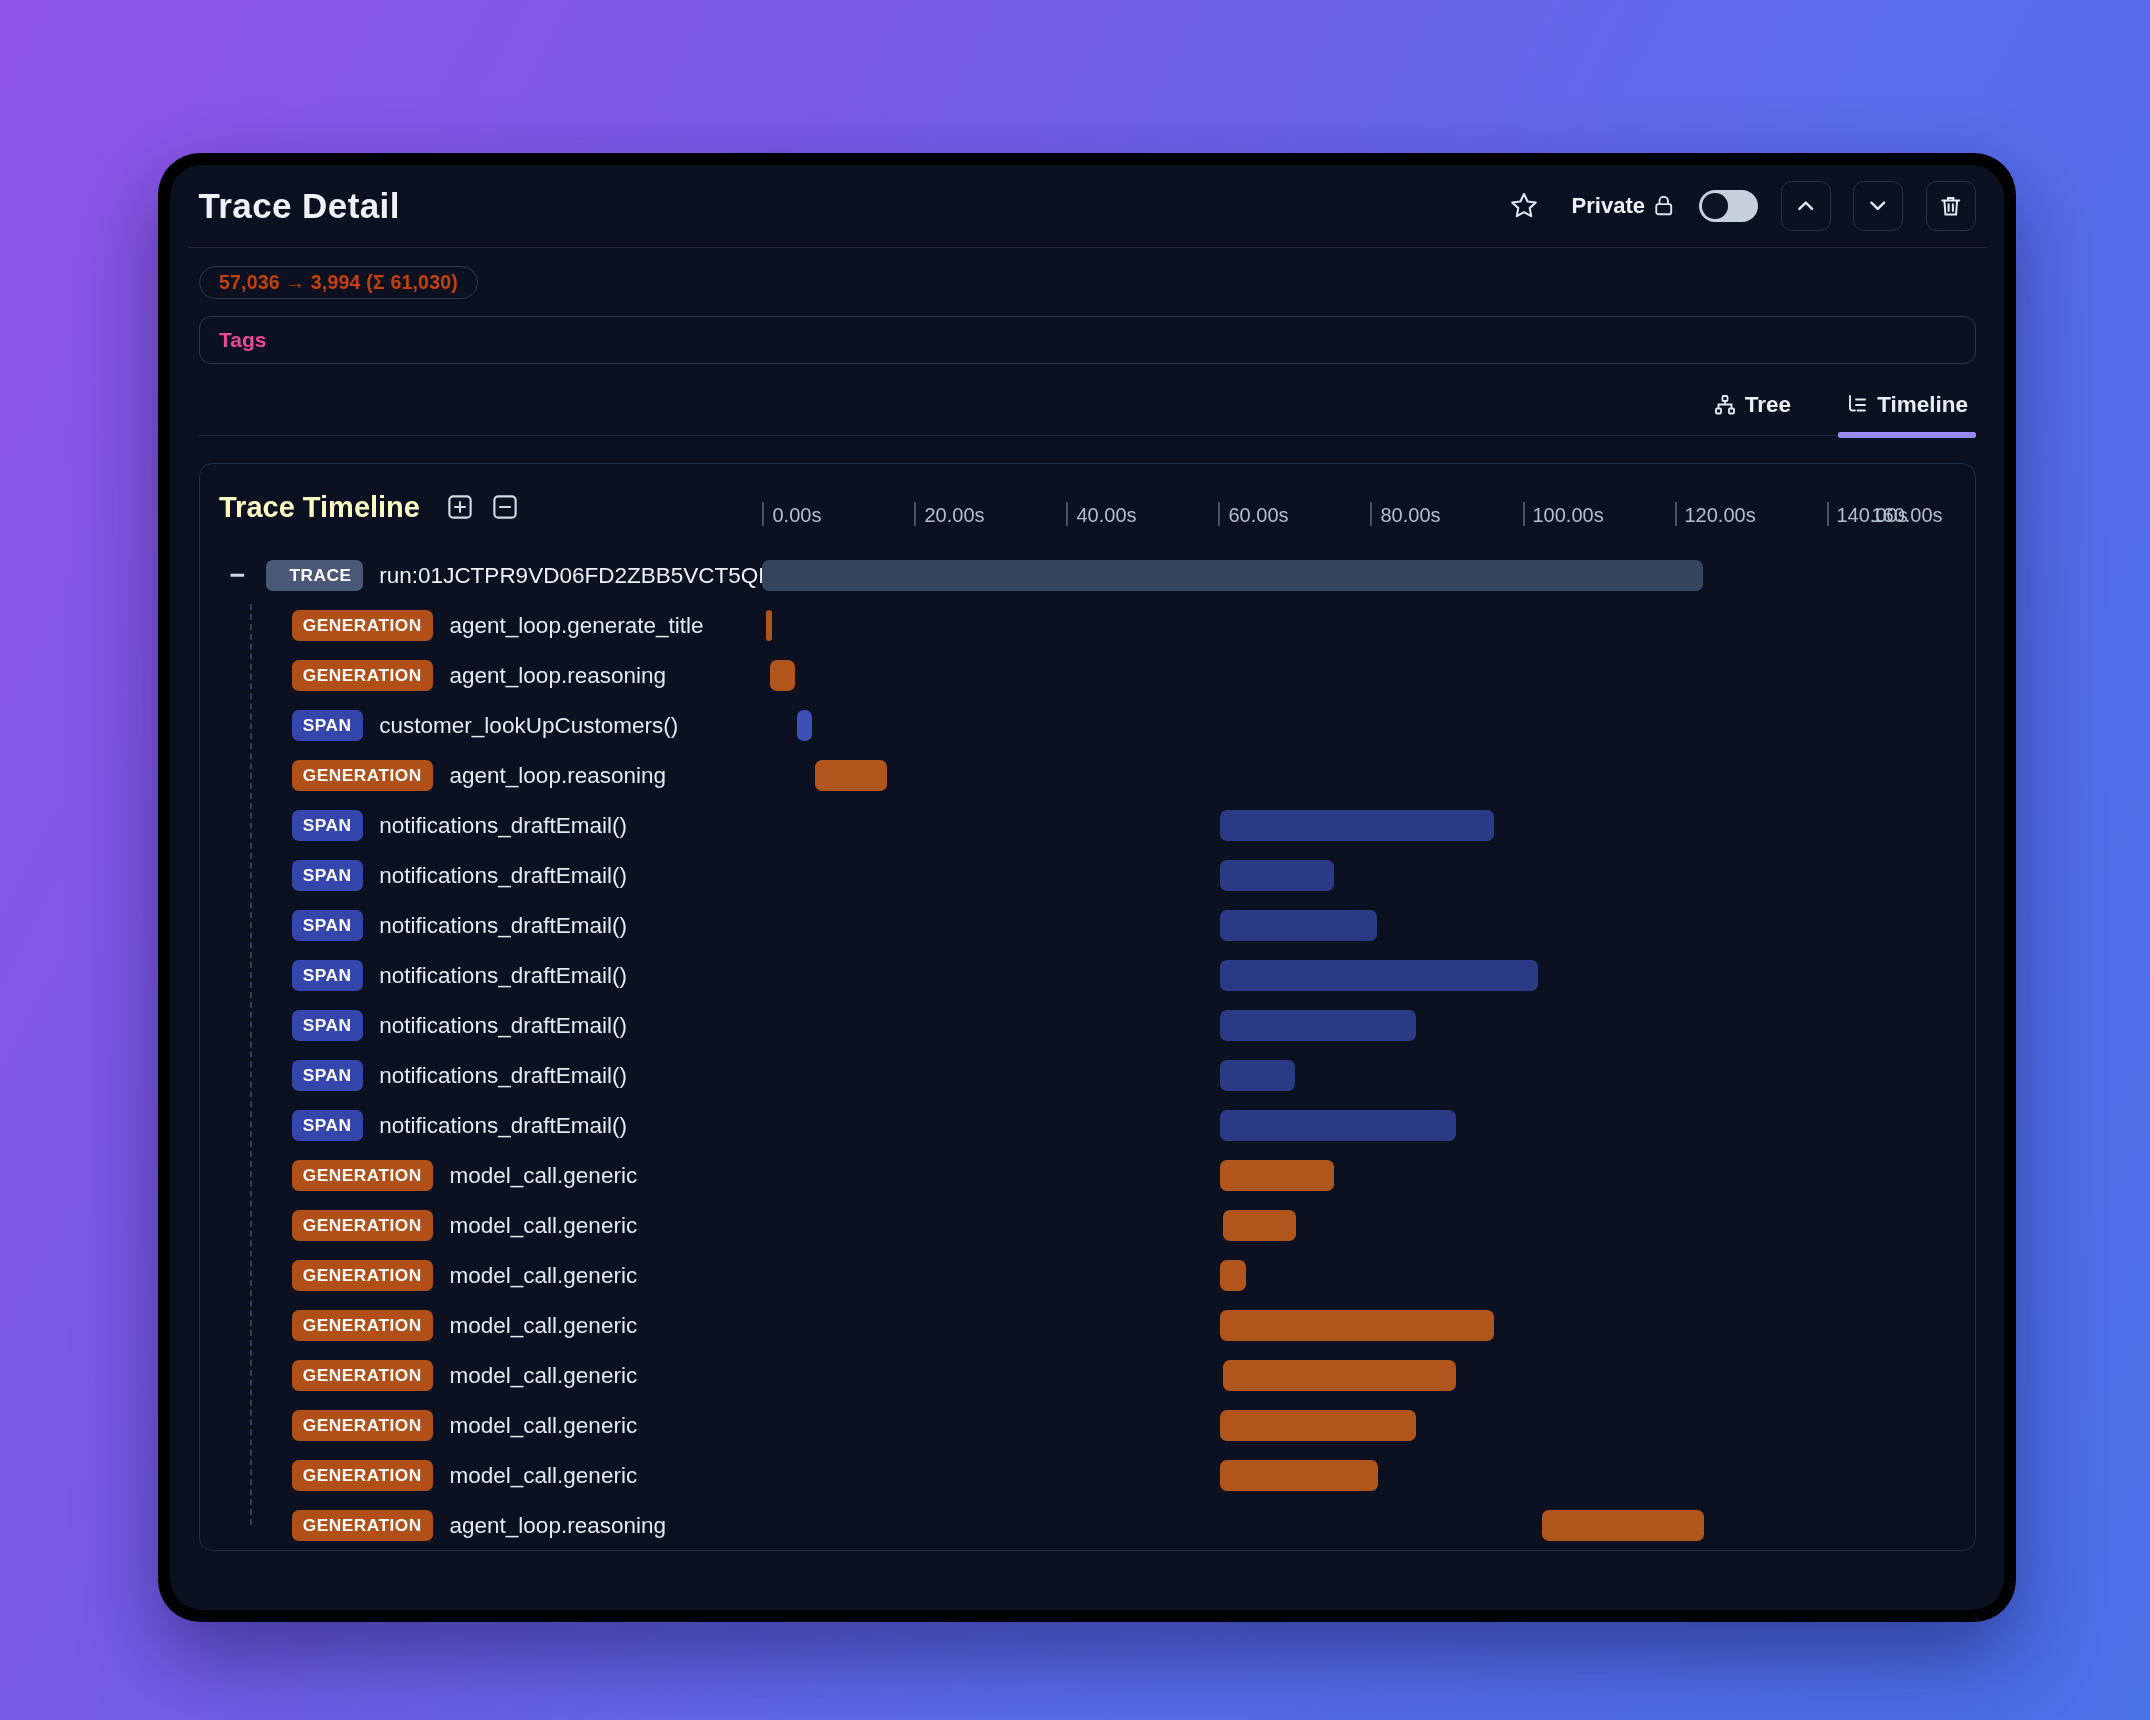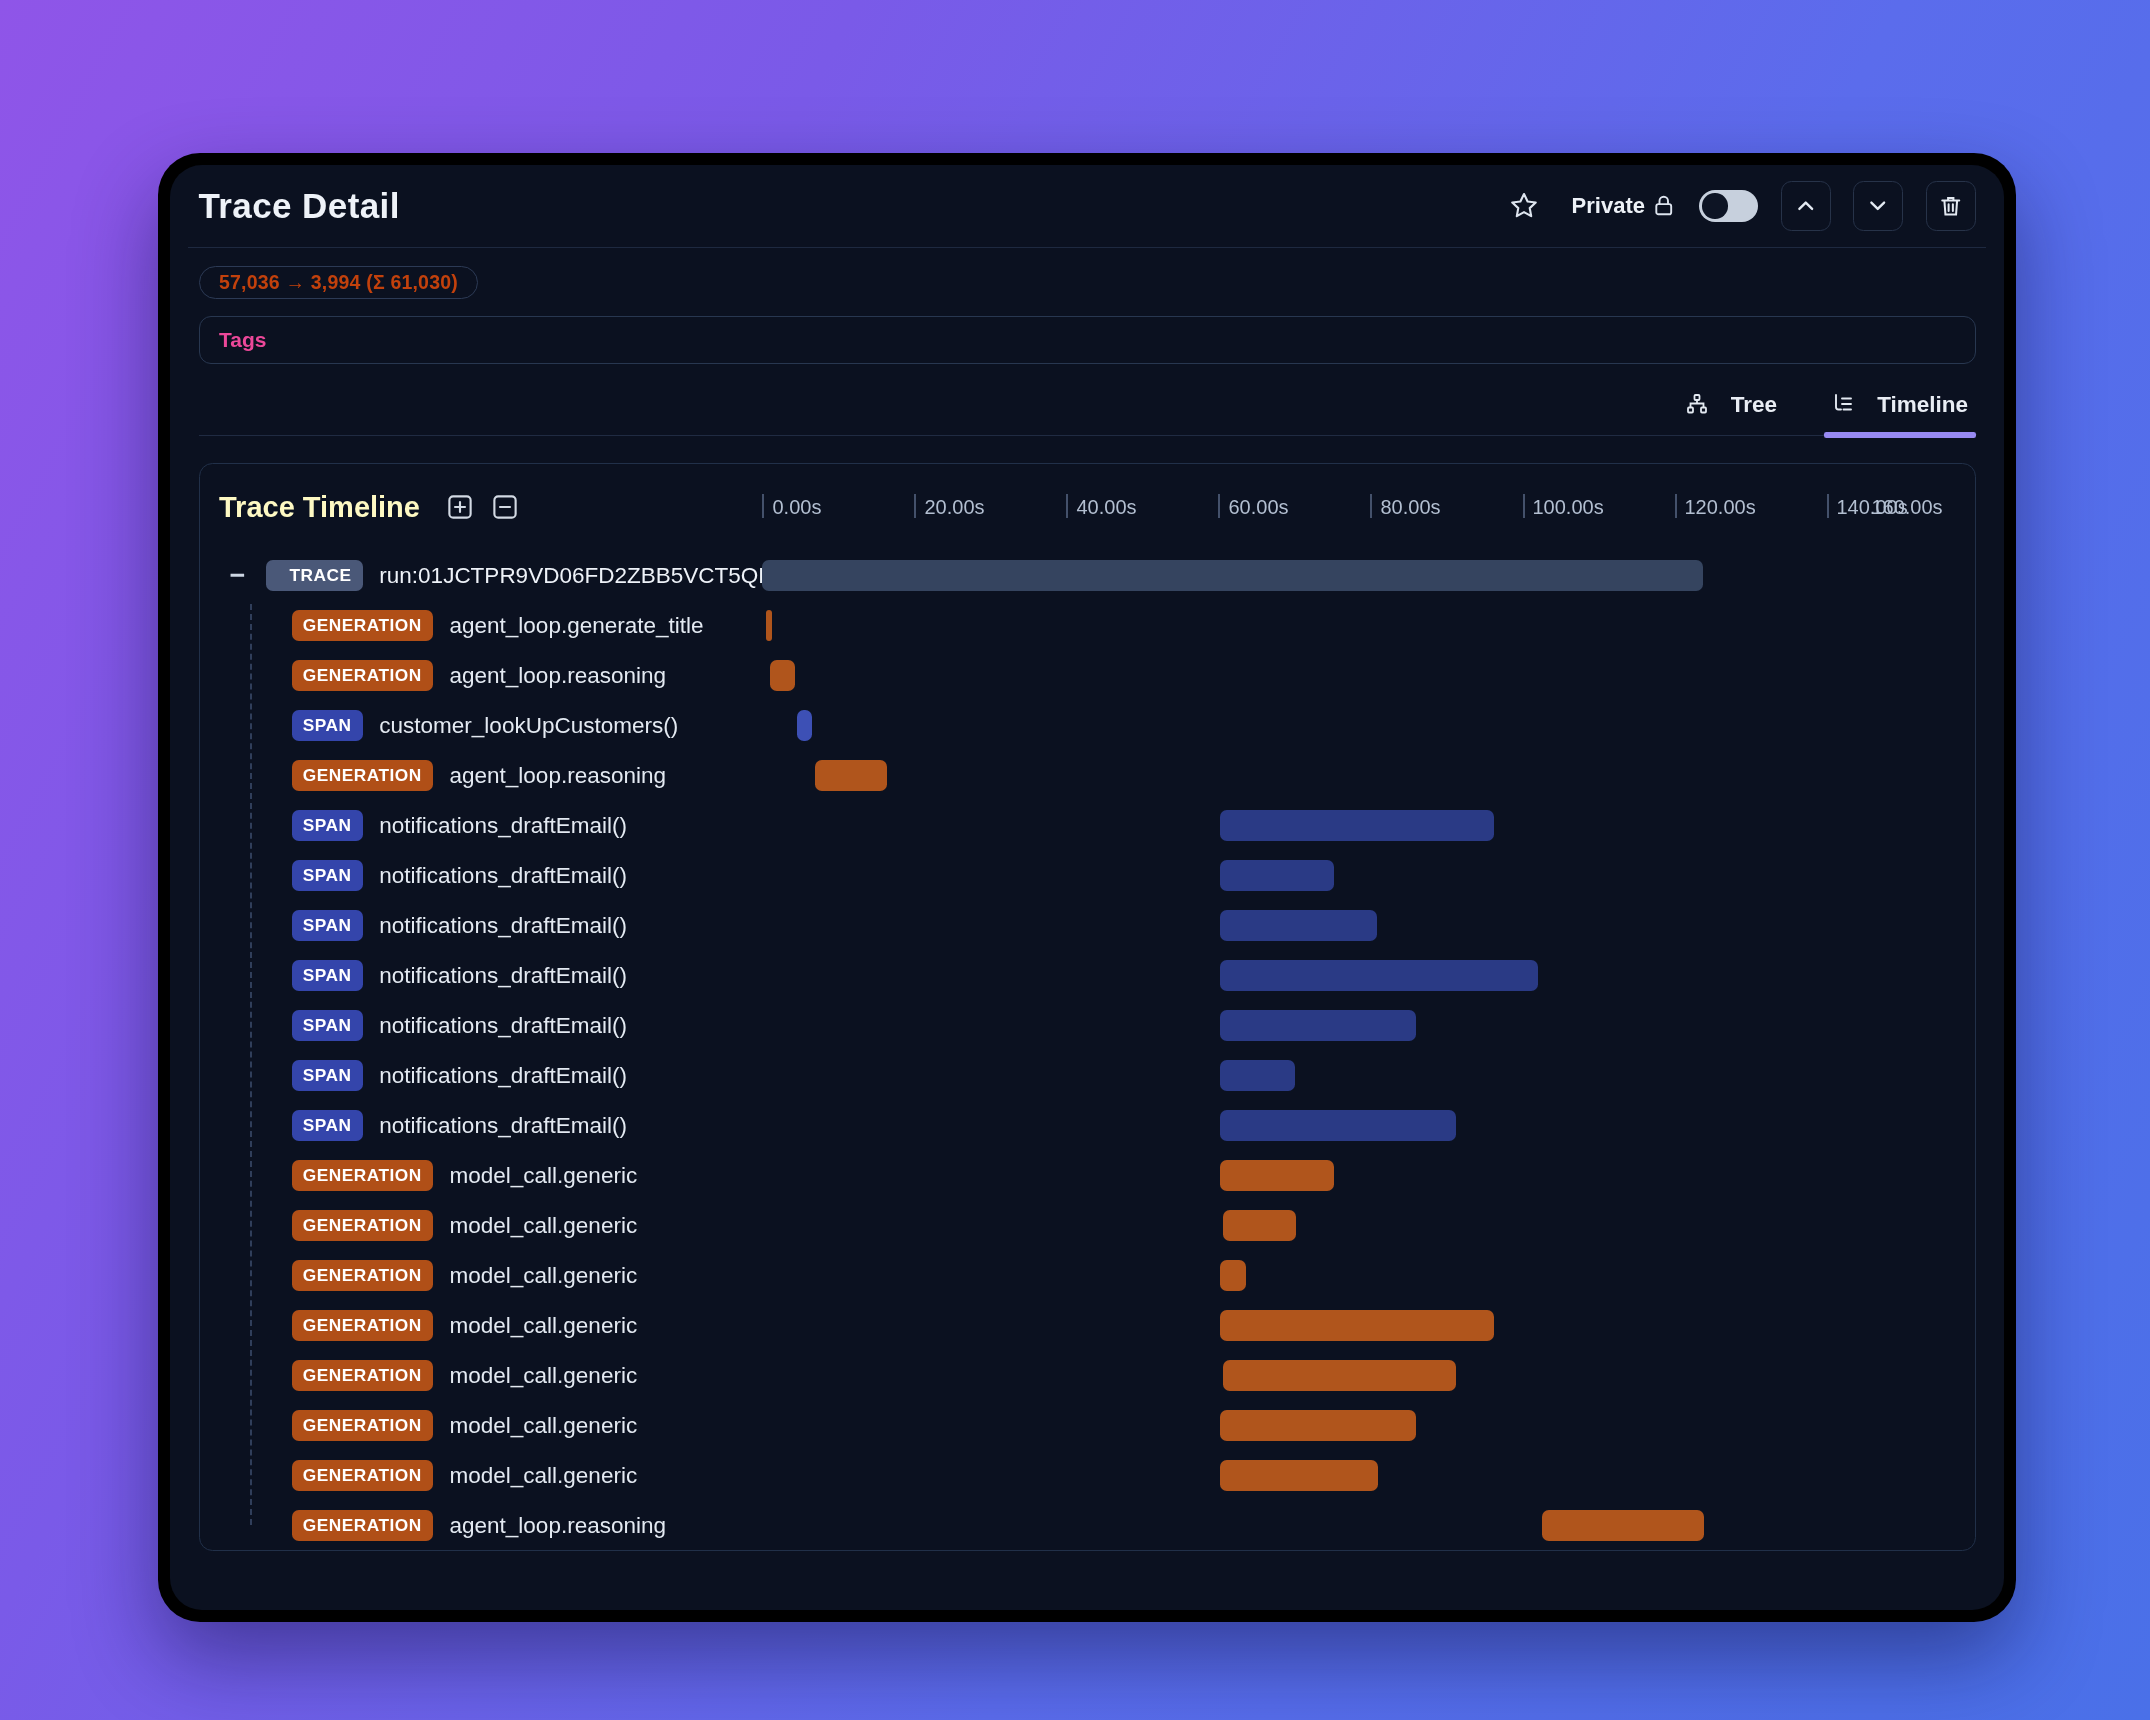--- a/index.html
+++ b/index.html
@@ -50,35 +50,35 @@
   .tags-box {
     margin:16.5px 10.5px 0; height:48px; border:1.5px solid #283750; border-radius:12px;
     display:flex; align-items:center; padding-left:19.5px;
   }
   .tags-label { font-size:21px; font-weight:bold; color:#ec4899; }
   
   .tabs-row {
     margin:10.5px 10.5px 0; display:flex; justify-content:flex-end; align-items:flex-end;
     gap:48px; border-bottom:1.5px solid #202b42; padding:13.5px 4.5px 0 0;
   }
-  .tab { display:flex; gap:22px; padding:4.5px 3px 16.5px; position:relative; cursor:pointer; }
+  .tab { display:flex; align-items:center; gap:8px; padding:4.5px 3px 16.5px; position:relative; cursor:pointer; }
   .tab-label { font-size:22.5px; font-weight:bold; color:#e9edf4; }
   .tab.active::after {
     content:""; position:absolute; left:-4.5px; right:-4.5px; bottom:-3px; height:6px;
     background:#988af2; border-radius:2.3px;
   }
   
   .panel {
     margin:27px 10.5px 0; height:1088px; border:1.5px solid #213049; border-radius:13.5px;
     position:relative; overflow:hidden;
   }
   .panel-header { height:87px; display:flex; align-items:center; padding:0 19.5px; }
   .panel-title { font-size:29px; font-weight:bold; color:#fef9c3; margin-right:25.5px; }
   .zoom-ctrl { display:flex; gap:15px; align-items:center; }
-  .axis { position:absolute; left:0; top:0; width:100%; height:87px; pointer-events:none; }
+  .axis { position:absolute; left:0; top:8px; width:100%; height:87px; pointer-events:none; }
   .axis-tick { position:absolute; top:30px; width:2.3px; height:24px; background:#44516b; }
   .axis-label { position:absolute; top:32px; font-size:20px; color:#b3bfd1; white-space:nowrap; }
   .axis-end-label { position:absolute; top:32px; font-size:20px; color:#b3bfd1; text-align:right; }
   .rows { position:relative; }
   .guide-dash {
     position:absolute; left:50px; top:53px; bottom:25.5px; width:0;
     border-left:2.3px dashed #303e5a;
   }
   .row { position:relative; height:50px; display:flex; align-items:center; padding-left:92px; }
   .row.trace-row { padding-left:30px; }

